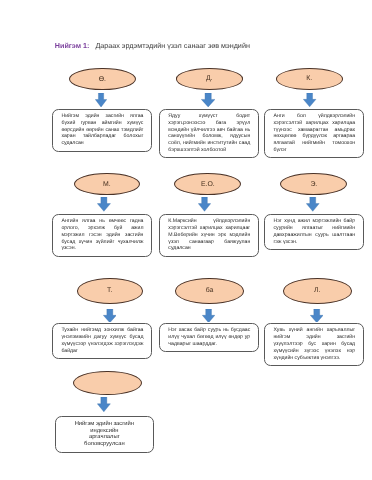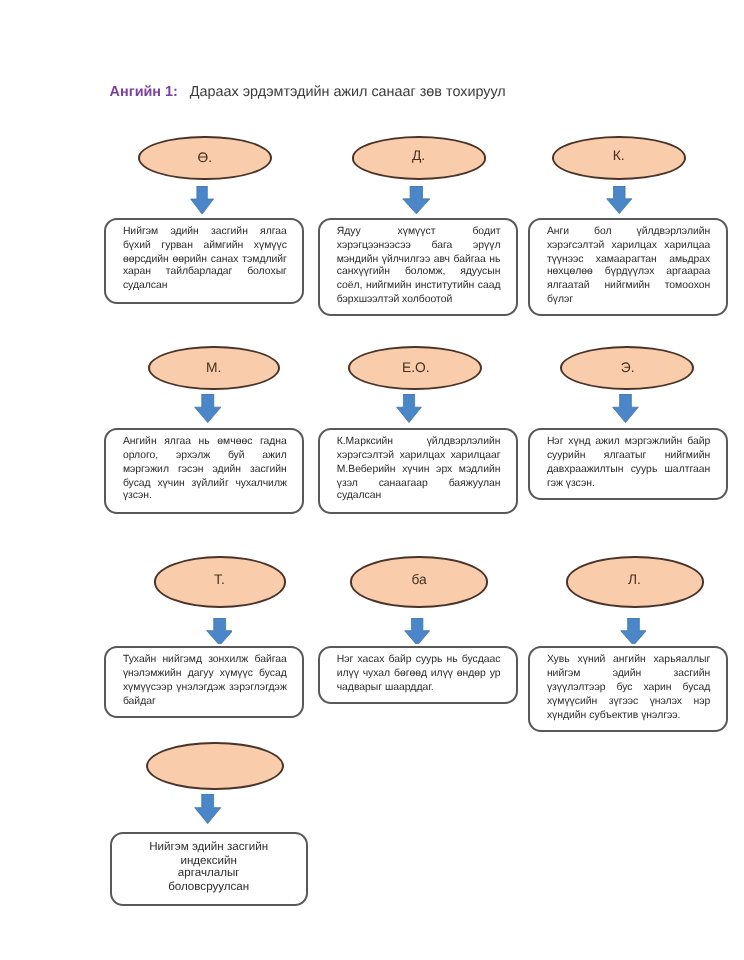--- a/index.html
+++ b/index.html
@@ -10,22 +10,22 @@
   .title span{white-space:pre;}
   .ellipse{position:absolute;box-sizing:border-box;border:0.7px solid #4a3328;border-radius:50%;background:#f9cdab;display:flex;align-items:center;justify-content:center;font-size:6.9px;color:#46301f;}
   .box{position:absolute;border:0.9px solid #595959;border-radius:6.5px;background:#fff;box-sizing:border-box;padding:3.4px 8.05px;font-size:5.2px;line-height:6.85px;color:#2a2a2a;text-align:justify;}
   .box.final{text-align:center;font-size:5.8px;line-height:6.6px;padding:4px 18px;white-space:pre-wrap;}
   .arrow{position:absolute;}
 </style>
 </head>
 <body>
 
 <div class="title">
-  <span class="lead">Ангийн 1:</span>
-  <span>  Дараах эрдэмтэдийн ажил санааг зөв тохируул</span>
+  <span class="lead">Нийгэм 1:</span>
+  <span>  Дараах эрдэмтэдийн үзэл санааг зөв мэндийн</span>
 </div>
 
 <div id="flow">
     <div class="ellipse" style="left:69px;top:68px;width:66.8px;height:22.4px;">
       <span class="elabel">Ө.</span>
     </div>
     <div class="arrow" style="left:94.6px;top:92.9px;width:12.1px;height:14.3px;"><svg width="100%" height="100%" viewBox="0 0 24 29" preserveAspectRatio="none">
         <path d="M6.8 0 H17.2 V13.2 H23.4 L12 28.6 L0.6 13.2 H6.8 Z" fill="#4a86c8" stroke="#3b6fa8" stroke-width="0.7"></path>
       </svg></div>
     <div class="box" style="left:52.4px;top:108.5px;width:100.1px;"><span>Нийгэм эдийн засгийн ялгаа бүхий гурван аймгийн хүмүүс өөрсдийн өөрийн санах тэмдлийг харан тайлбарладаг болохыг судалсан</span></div>

